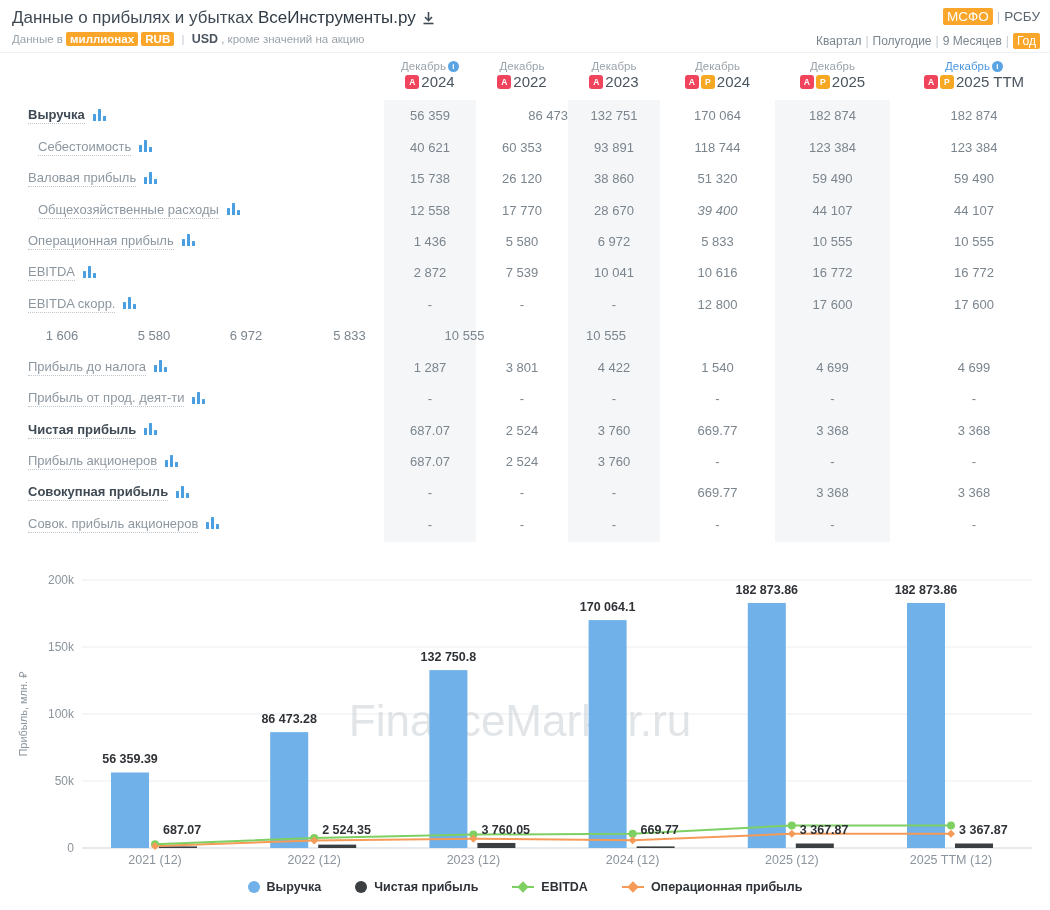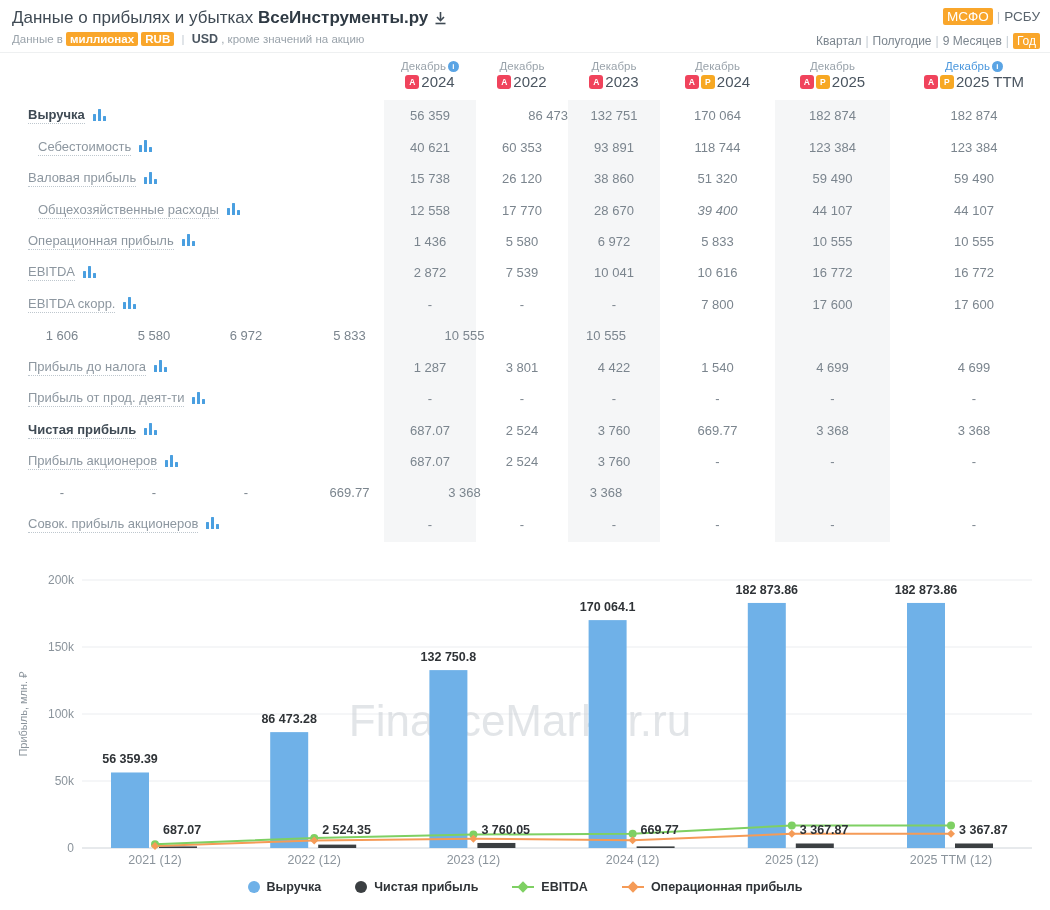--- a/index.html
+++ b/index.html
@@ -2,21 +2,21 @@
 <html><head>
 <meta charset="utf-8">
 <style>
   * { margin:0; padding:0; box-sizing:border-box; }
   html,body { width:1050px; height:910px; background:#fff;
     font-family:"Liberation Sans", sans-serif; overflow:hidden; }
   .page { position:relative; width:1050px; height:910px; background:#fff; }
 
   
   .title { position:absolute; left:12px; top:8px; font-size:17px; color:#3f4a54; }
-  .title b { font-weight:bold; color:#2f3a44; }
+  .title b { font-weight:normal; color:#2f3a44; }
   .dl-icon { display:inline-block; vertical-align:-2px; margin-left:6px; }
   .standards { position:absolute; right:10px; top:9px; font-size:13.5px; color:#5a646d; }
   .periods { position:absolute; right:10px; top:34px; font-size:12px; color:#7b858e; }
   .chip { background:#f9a62b; color:#fff; border-radius:2px; padding:1px 4px; }
   .sep { color:#c3cbd2; margin:0 4px; }
   .subtitle { position:absolute; left:12px; top:32px; font-size:11.5px; color:#9aa3ab; }
   .subtitle .usd { color:#4a5560; font-weight:bold; font-size:12.5px; }
   .subtitle .chip { font-weight:bold; }
   .hdr-divider { position:absolute; left:0; top:52px; width:1050px; height:1px; background:#eef0f1; }
   .clickable { cursor:pointer; }
@@ -234,21 +234,21 @@
                 <g fill="#4a9fe0">
                   <rect x="0" y="5" width="3" height="7" rx="0.5"></rect>
                   <rect x="5" y="0" width="3" height="12" rx="0.5"></rect>
                   <rect x="10" y="7" width="3" height="5" rx="0.5"></rect>
                 </g>
               </svg></span>
           </div>
           <div class="val-cell" style="width: 92px;">-</div>
           <div class="val-cell" style="width: 92px;">-</div>
           <div class="val-cell" style="width: 92px;">-</div>
-          <div class="val-cell" style="width: 115px;">7 800</div>
+          <div class="val-cell" style="width: 115px;">12 800</div>
           <div class="val-cell" style="width: 115px;">17 600</div>
           <div class="val-cell" style="width: 168px;">17 600</div>
         </div>
         <div class="trow">
           <div class="val-cell" style="width: 92px;">1 606</div>
           <div class="val-cell" style="width: 92px;">5 580</div>
           <div class="val-cell" style="width: 92px;">6 972</div>
           <div class="val-cell" style="width: 115px;">5 833</div>
           <div class="val-cell" style="width: 115px;">10 555</div>
           <div class="val-cell" style="width: 168px;">10 555</div>
@@ -319,20 +319,30 @@
               </svg></span>
           </div>
           <div class="val-cell" style="width: 92px;">687.07</div>
           <div class="val-cell" style="width: 92px;">2 524</div>
           <div class="val-cell" style="width: 92px;">3 760</div>
           <div class="val-cell" style="width: 115px;">-</div>
           <div class="val-cell" style="width: 115px;">-</div>
           <div class="val-cell" style="width: 168px;">-</div>
         </div>
         <div class="trow bold">
+          <div class="lbl-cell">
+            <span class="row-label clickable">Совокупная прибыль</span>
+            <span class="clickable"><svg class="bars-ic" width="14" height="12" viewBox="0 0 14 12">
+                <g fill="#4a9fe0">
+                  <rect x="0" y="5" width="3" height="7" rx="0.5"></rect>
+                  <rect x="5" y="0" width="3" height="12" rx="0.5"></rect>
+                  <rect x="10" y="7" width="3" height="5" rx="0.5"></rect>
+                </g>
+              </svg></span>
+          </div>
           <div class="val-cell" style="width: 92px;">-</div>
           <div class="val-cell" style="width: 92px;">-</div>
           <div class="val-cell" style="width: 92px;">-</div>
           <div class="val-cell" style="width: 115px;">669.77</div>
           <div class="val-cell" style="width: 115px;">3 368</div>
           <div class="val-cell" style="width: 168px;">3 368</div>
         </div>
         <div class="trow">
           <div class="lbl-cell">
             <span class="row-label clickable">Совок. прибыль акционеров</span>

